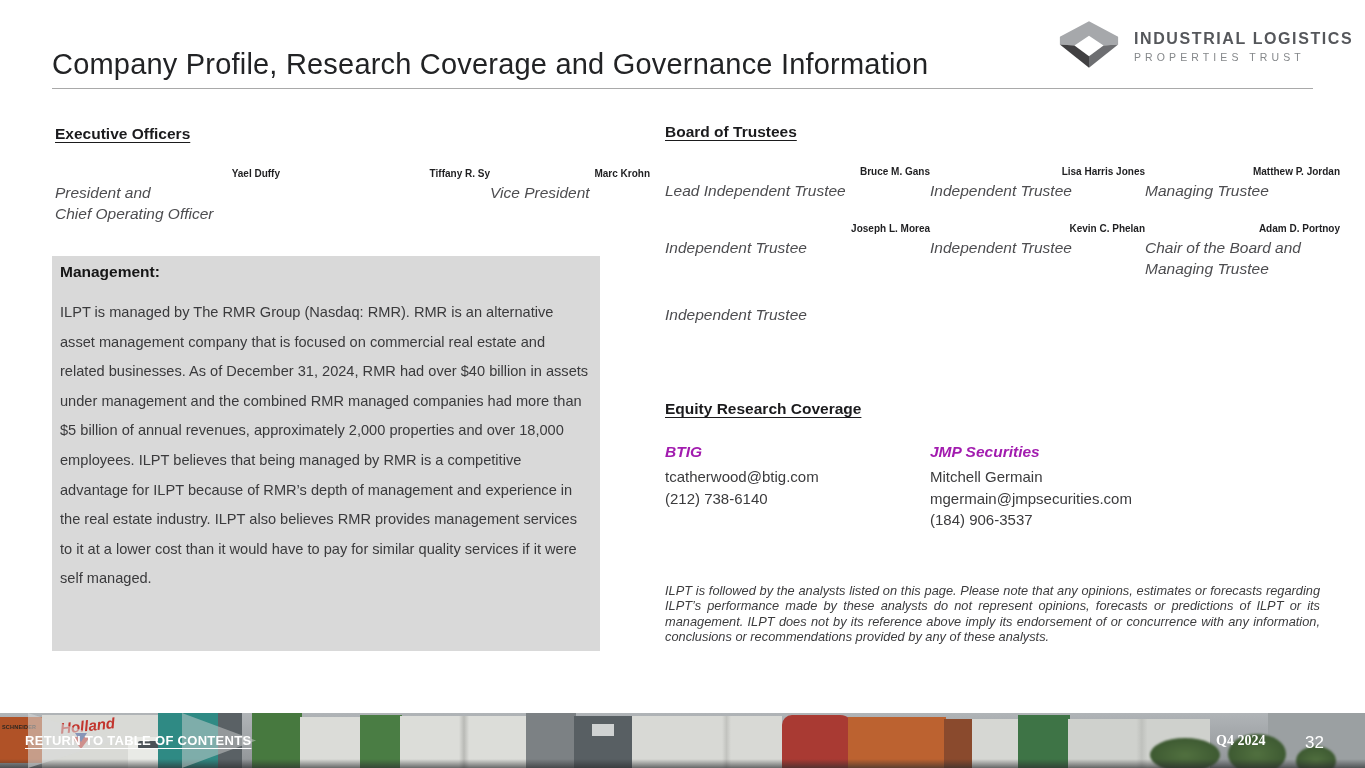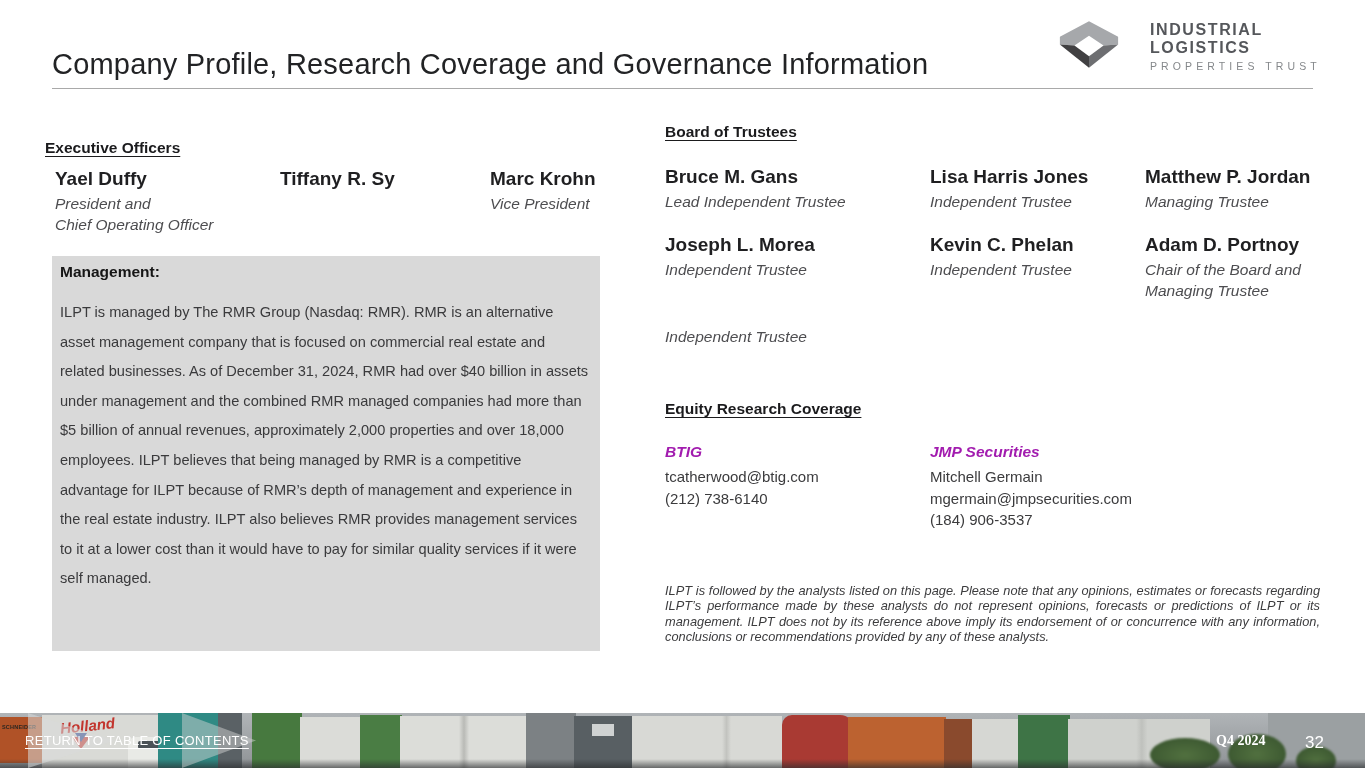--- a/index.html
+++ b/index.html
@@ -4,31 +4,31 @@
 <style>
   * { margin:0; padding:0; box-sizing:border-box; }
   html,body { width:1365px; height:768px; overflow:hidden; background:#ffffff;
               font-family:"Liberation Sans","DejaVu Sans",sans-serif; color:#212121; }
   .abs { position:absolute; }
 
   
   #page-title { left:52px; top:48px; font-size:29px; font-weight:300; letter-spacing:.2px; color:#222325; }
   #header-rule { left:52px; top:88px; width:1261px; height:1px; background:#a9a9a9; }
 
-  #logo { left:1056px; top:16px; display:flex; align-items:center; gap:28px; }
+  #logo { left:1056px; top:16px; display:flex; align-items:center; gap:12px; }
   #logo-text .l1 { font-size:16px; font-weight:bold; letter-spacing:1.6px; color:#55575b; }
   #logo-text .l2 { font-size:10.5px; letter-spacing:4.1px; color:#84878a; margin-top:3px; }
 
   
   .section-heading { font-size:15.5px; font-weight:bold; color:#1b1b1d; text-decoration:underline; text-underline-offset:3px; }
-  .person-name { font-size:19px; font-weight:bold; color:#1f1f21; }
+  .person-name { font-size:10px; font-weight:bold; color:#1f1f21;text-align:right; }
   .person-role { font-size:15.5px; font-style:italic; color:#4d4d50; line-height:21px; white-space:pre-line; margin-top:3px; }
 
   
-  #exec-heading { left:45px; top:125px;margin-top:14px; }
+  #exec-heading { left:55px; top:125px; }
   #officers { left:55px; top:168px; display:flex; }
   #officers .officer:nth-child(1){ width:225px; }
   #officers .officer:nth-child(2){ width:210px; }
   #officers .officer:nth-child(3){ width:160px; }
 
   #management-box { left:52px; top:256px; width:548px; min-height:395px;
                     background:#d9d9d9; padding:7px 10px 14px 8px; }
   #management-heading { font-size:15.5px; font-weight:bold; color:#161616; }
   #management-body { margin-top:17px; font-size:14.6px; line-height:29.6px; color:#3a3a3c; }
 
@@ -44,21 +44,21 @@
   #disclaimer { left:665px; top:583px; width:655px; font-size:12.8px; font-style:italic;
                 color:#3c3c3e; line-height:15.4px; text-align:justify; }
 
   
   #footer { left:0; top:713px; width:1365px; height:55px; overflow:hidden;
             background:linear-gradient(#b0b4b7,#8f9396); }
   #footer .blk { position:absolute; }
   .wheel-band { left:0; bottom:0; width:100%; height:9px;
                 background:linear-gradient(rgba(60,62,64,0), rgba(42,44,46,.65)); }
   .chev { top:0; height:55px; clip-path:polygon(0 0,100% 50%,0 100%); }
-  #footer-link { left:25px; top:20px; font-size:13px; font-weight:normal; letter-spacing:.3px;
+  #footer-link { left:25px; top:20px; font-size:13px; font-weight:bold; letter-spacing:.3px;
                  color:#ffffff; text-decoration:underline; text-underline-offset:3px; z-index:5; cursor:pointer; }
   #footer-quarter { left:1216px; top:20px; font-size:14px; font-weight:bold; color:#ffffff; z-index:5;font-family:Liberation Serif, serif; }
   #footer-page { left:1305px; top:20px; font-size:17px; color:#ffffff; z-index:5; }
   .holland-text { position:absolute; left:18px; top:2px; font-size:15px; font-weight:bold; font-style:italic;
                   color:#c2342d; transform:rotate(-6deg); }
   .holland-arrows { position:absolute; left:30px; top:22px; width:0; height:0;
                     border-left:9px solid transparent; border-right:9px solid transparent; border-top:12px solid #c2342d; }
   .holland-arrows:after { content:""; position:absolute; left:-6px; top:-16px; width:0; height:0;
                     border-left:6px solid transparent; border-right:6px solid transparent; border-top:9px solid #27418c; }
   .schneider-text { position:absolute; left:2px; top:7px; font-size:5.5px; font-weight:bold; color:#2a2520; letter-spacing:.2px; }

